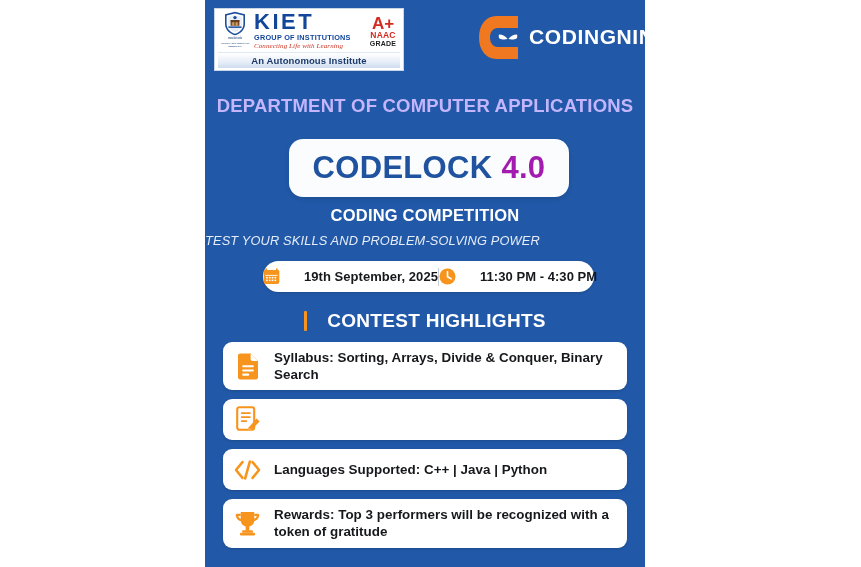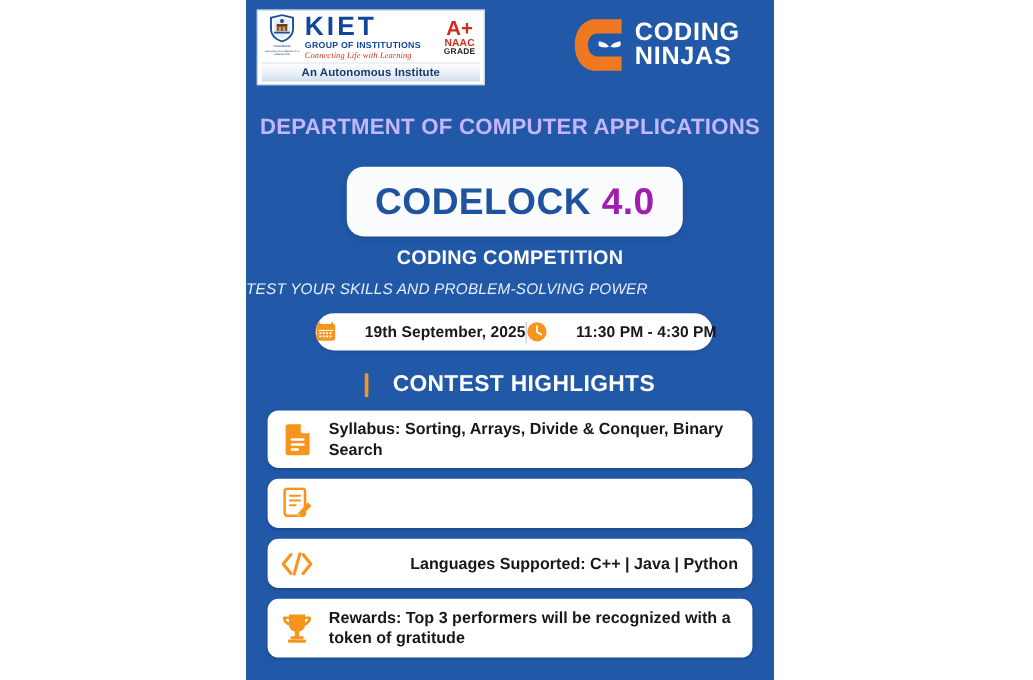--- a/index.html
+++ b/index.html
@@ -168,21 +168,21 @@
     align-items: center;
     gap: 10px;
   }
   .cn-mark {
     width: 42px;
     height: 47px;
     position: relative;
   }
   .cn-text {
     display: flex;
-    flex-direction: column;
+    flex-direction: row;
     line-height: 0.93;
   }
   .cn-text span {
     color: #ffffff;
     font-size: 21px;
     font-weight: bold;
     letter-spacing: 0.6px;
   }
 
   
@@ -328,21 +328,20 @@
   .card {
     background: #ffffff;
     border-radius: 9px;
     min-height: 40px;
     display: flex;
     align-items: center;
     padding: 7px 12px 7px 11px;
     gap: 13px;
     box-sizing: border-box;
     box-shadow: 0 1px 3px rgba(0,0,0,0.17);
-    justify-content: space-between;
   }
   .card .cico {
     width: 27px;
     height: 27px;
     flex: 0 0 27px;
     display: flex;
     align-items: center;
     justify-content: center;
   }
   .card .ctext {

